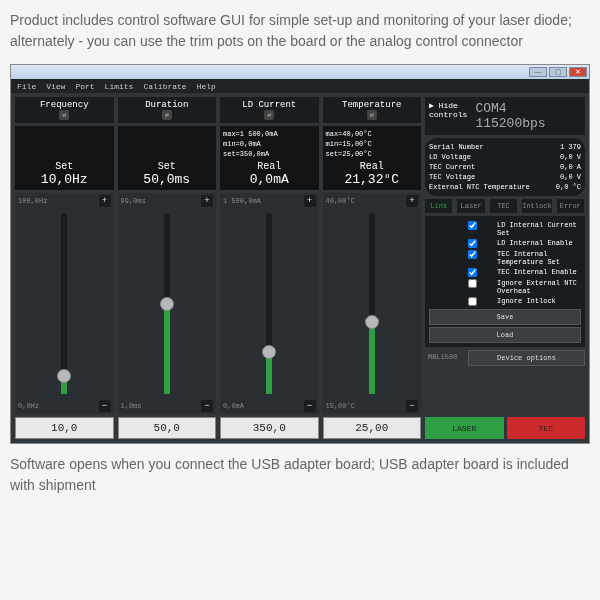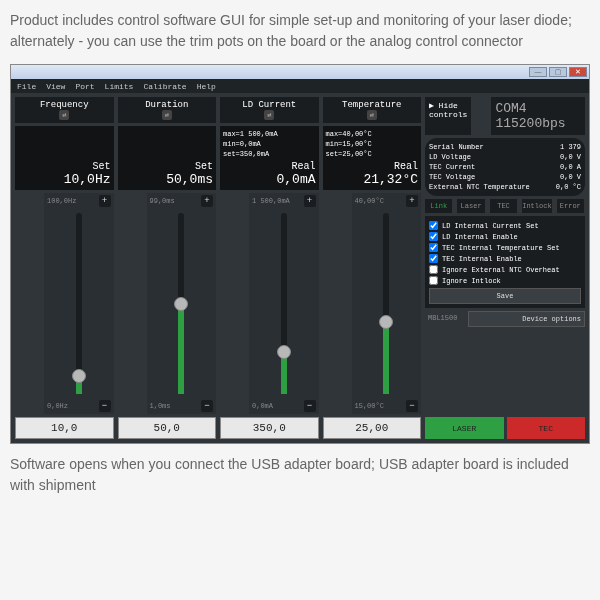--- a/index.html
+++ b/index.html
@@ -12,54 +12,54 @@
   .winbtn.close { background: #cc4a3a; color: #fff; }
   .menubar { height: 14px; background: #1e2326; display: flex; gap: 10px; padding-left: 6px; align-items: center; }
   .menubar span { color: #c8c8c8; font-family: "Courier New", monospace; font-size: 8px; }
   .appbody { display: flex; height: calc(100% - 28px); background: #30353a; padding: 4px; gap: 4px; font-family: "Courier New", monospace; }
   .channels { display: flex; gap: 4px; flex: 1; }
   .channel { flex: 1; display: flex; flex-direction: column; gap: 3px; }
   .ch-header { background: #1a1d20; color: #fff; font-size: 9px; padding: 3px 4px; display:flex; justify-content: space-between; align-items:center;flex-direction:column;}
   .link-icon { width:10px;height:10px;background:#444;border-radius:2px;color:#aaa;font-size:7px;text-align:center;line-height:10px;}
   .ch-top { background: #111315; height: 64px; padding: 3px; display: flex; flex-direction: column; }
   .mini-info { color: #fff; font-size: 7px; line-height: 10px; }
-  .set-block { margin-top: auto; text-align: right; }
+  .set-block { margin-top: auto; text-align: center; }
   .set-label { color: #fff; font-size: 10px; }
   .set-value { color: #fff; font-size: 13px; }
-  .ch-slider-area { flex: 1; background: #2a2f33; position: relative; display: flex; flex-direction: column; margin-left: 29px; }
+  .ch-slider-area { flex: 1; background: #2a2f33; position: relative; display: flex; flex-direction: column; }
   .slider-top-row { display: flex; justify-content: space-between; align-items: center; padding: 2px 3px; }
   .slider-label { color: #888; font-size: 7px; }
   .stepbtn { width: 12px; height: 12px; background: #1a1d20; color: #ddd; font-size: 9px; text-align: center; line-height: 12px; border-radius: 2px; cursor:pointer;}
   .slider-track { flex: 1; display: flex; justify-content: center; position: relative; margin: 4px 0; }
   .track { width: 6px; height: 100%; background: #1a1d20; position: relative; border-radius:3px;}
   .fill { position: absolute; bottom: 0; width: 100%; background: #2ea043; }
   .thumb { position: absolute; width: 14px; height: 14px; background: #b8b8b8; border-radius: 50%; left: -4px; transform: translateY(50%); border:1px solid #888;}
   .ch-slider-area .slider-bottom-row { display: flex; justify-content: space-between; align-items: center; padding: 2px 3px; }
   .ch-input { background: #e8e8e8; color: #222; font-size: 11px; text-align: center; padding: 4px 0; border:1px solid #888;}
   .rightpanel { width: 160px; display: flex; flex-direction: column; gap: 3px; }
-  .rp-top { display: flex; gap: 20px; }
+  .rp-top { display: flex; gap: 0; }
   .hide-btn { flex:1; background: #1a1d20; color: #fff; font-size: 8px; padding: 4px; text-align: left; cursor:pointer;}
   .com-btn { background: #1a1d20; color: #aaa; font-size: 13px; padding: 4px; cursor:pointer;}
   .status-block { background: #1a1d20; padding: 4px; border-radius: 12px; }
   .status-row { display: flex; justify-content: space-between; color: #fff; font-size: 7px; padding:1px 0;}
   .tab-row { display: flex; gap: 4px; }
   .tab { flex:1; background: #1a1d20; color: #888; font-size: 7px; text-align: center; padding: 3px 0; border-right:1px solid #333; cursor:pointer;}
   .tab.active { color: #2ea043; }
   .check-block { background: #1a1d20; padding: 4px; }
-  .check-row { display: flex; align-items: flex-end; gap: 4px; padding: 1px 0; }
+  .check-row { display: flex; align-items: flex-start; gap: 20px; padding: 1px 0; margin-left: 39px; }
   .check-row input { width:9px;height:9px; }
   .check-row label { color: #fff; font-size: 7px; }
   .rp-btn { background: #3a3f44; color: #ddd; font-size: 7px; padding: 3px; text-align: center; margin-top: 2px; cursor:pointer; border:1px solid #555;}
   .bottom-btns { display: flex; gap: 3px; margin-top:auto;}
   .big-btn { flex:1; height: 22px; font-size: 8px; display:flex;align-items:center;justify-content:center; color:#222; cursor:pointer;}
   .big-btn.green { background: #2ea043; }
   .big-btn.red { background: #cc2a2a; }
   .dev-row { display:flex; gap:3px; }
   .dev-label { color:#888; font-size:7px; padding:3px; flex:0 0 40px;}
-  .dev-btn { flex:1; background:#3a3f44; color:#ddd; font-size:7px; padding:3px; text-align:right; border:1px solid #555; cursor:pointer;}
+  .dev-btn { flex:1; background:#3a3f44; color:#ddd; font-size:7px; padding:3px; text-align:center; border:1px solid #555; cursor:pointer;}
 </style>
 </head>
 <body>
 
 <div class="desc">Product includes control software GUI for simple set-up and monitoring of your laser diode; alternately - you can use the trim pots on the board or the analog control connector</div>
 
 <div class="window">
   <div class="titlebar">
     <div class="winbtn">—</div>
     <div class="winbtn">▢</div>
@@ -252,20 +252,21 @@
           </div>
           <div class="check-row">
             <input type="checkbox" style="">
             <label>Ignore External NTC Overheat</label>
           </div>
           <div class="check-row">
             <input type="checkbox" style="">
             <label>Ignore Intlock</label>
           </div>
           <div class="rp-btn">Save</div>
+          <div class="rp-btn">Load</div>
         </div>
       <div class="dev-row">
         <div class="dev-label">MBL1500</div>
         <div class="dev-btn">Device options</div>
       </div>
       <div class="bottom-btns">
         <div class="big-btn green">LASER</div>
         <div class="big-btn red">TEC</div>
       </div>
     </div>

